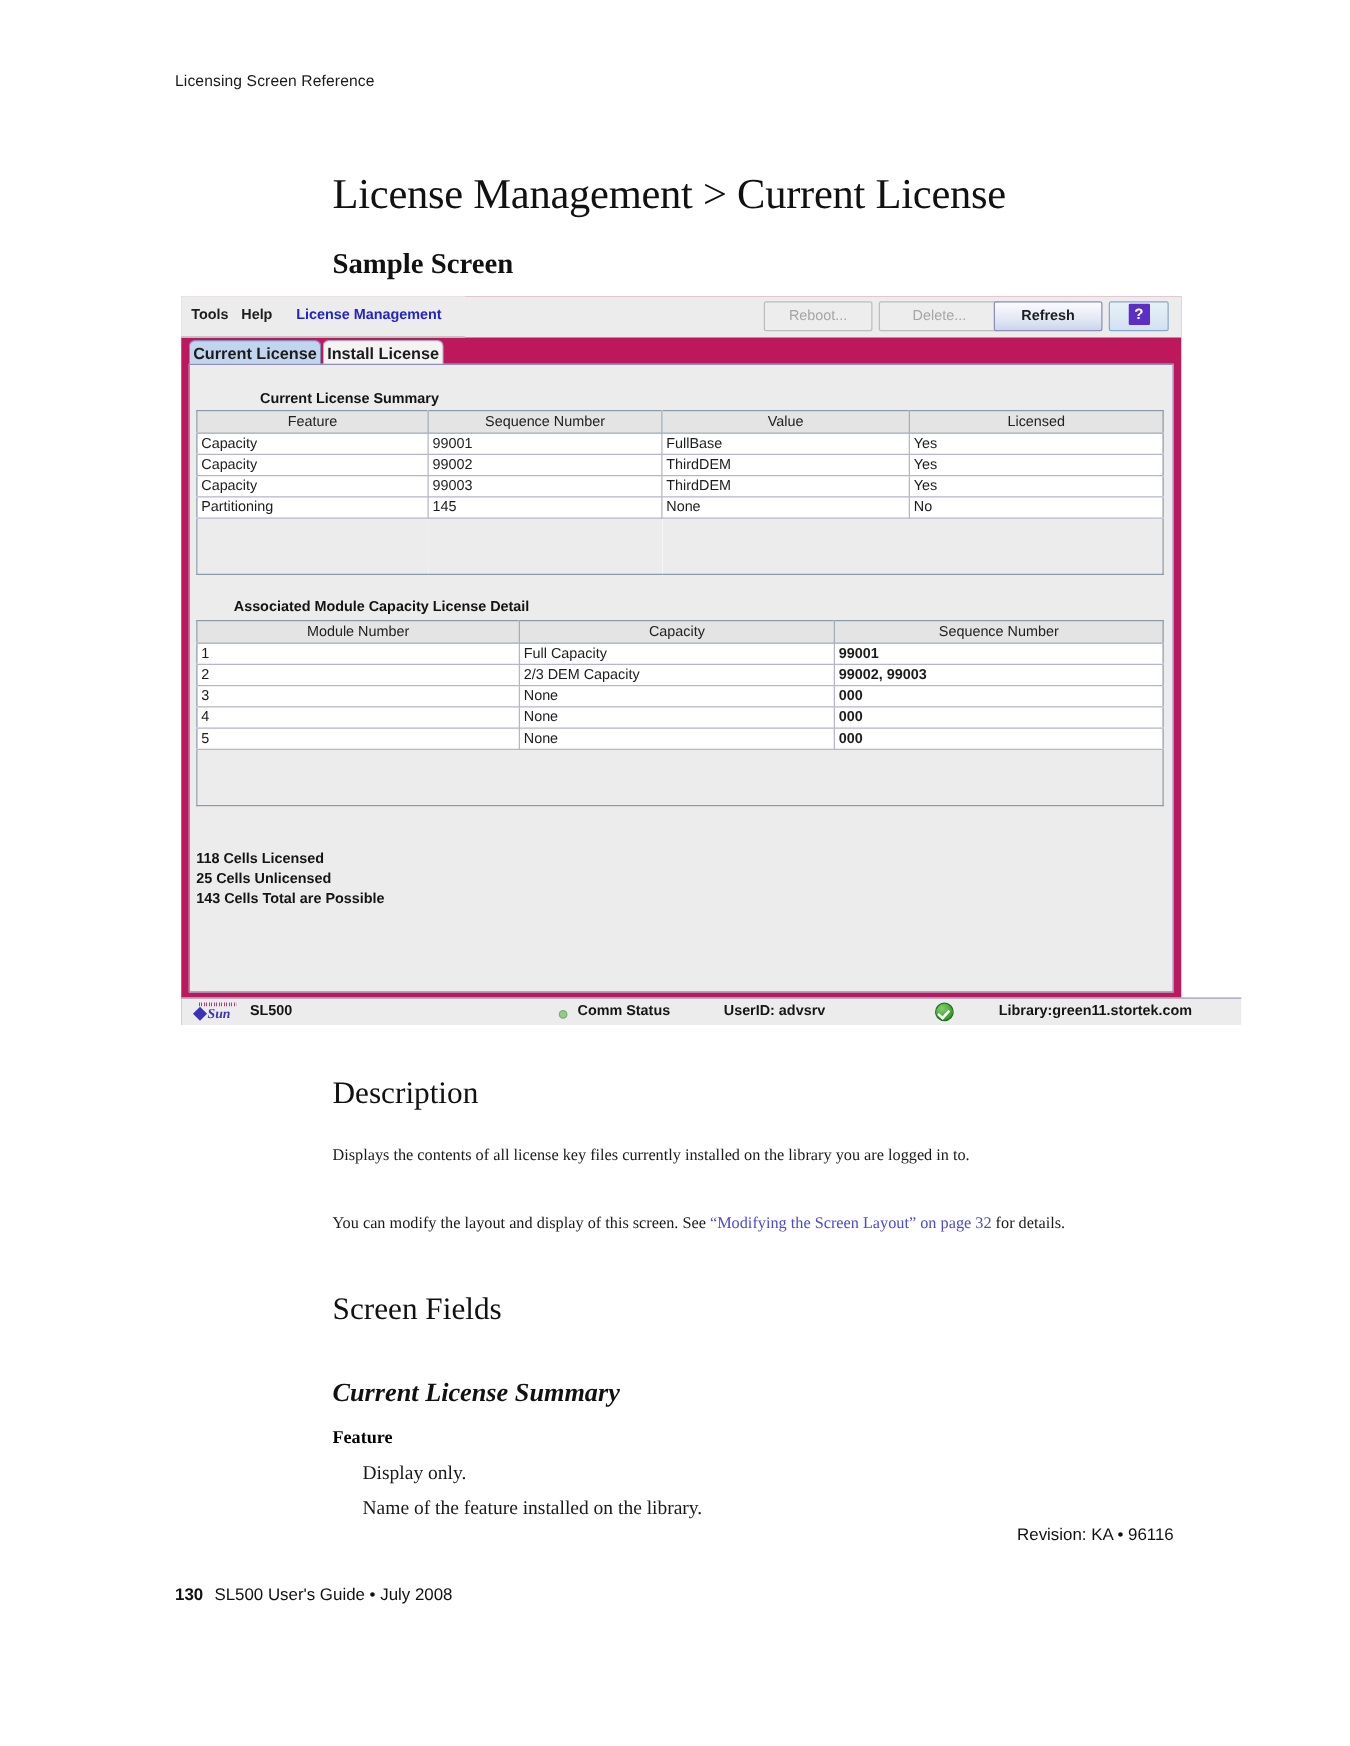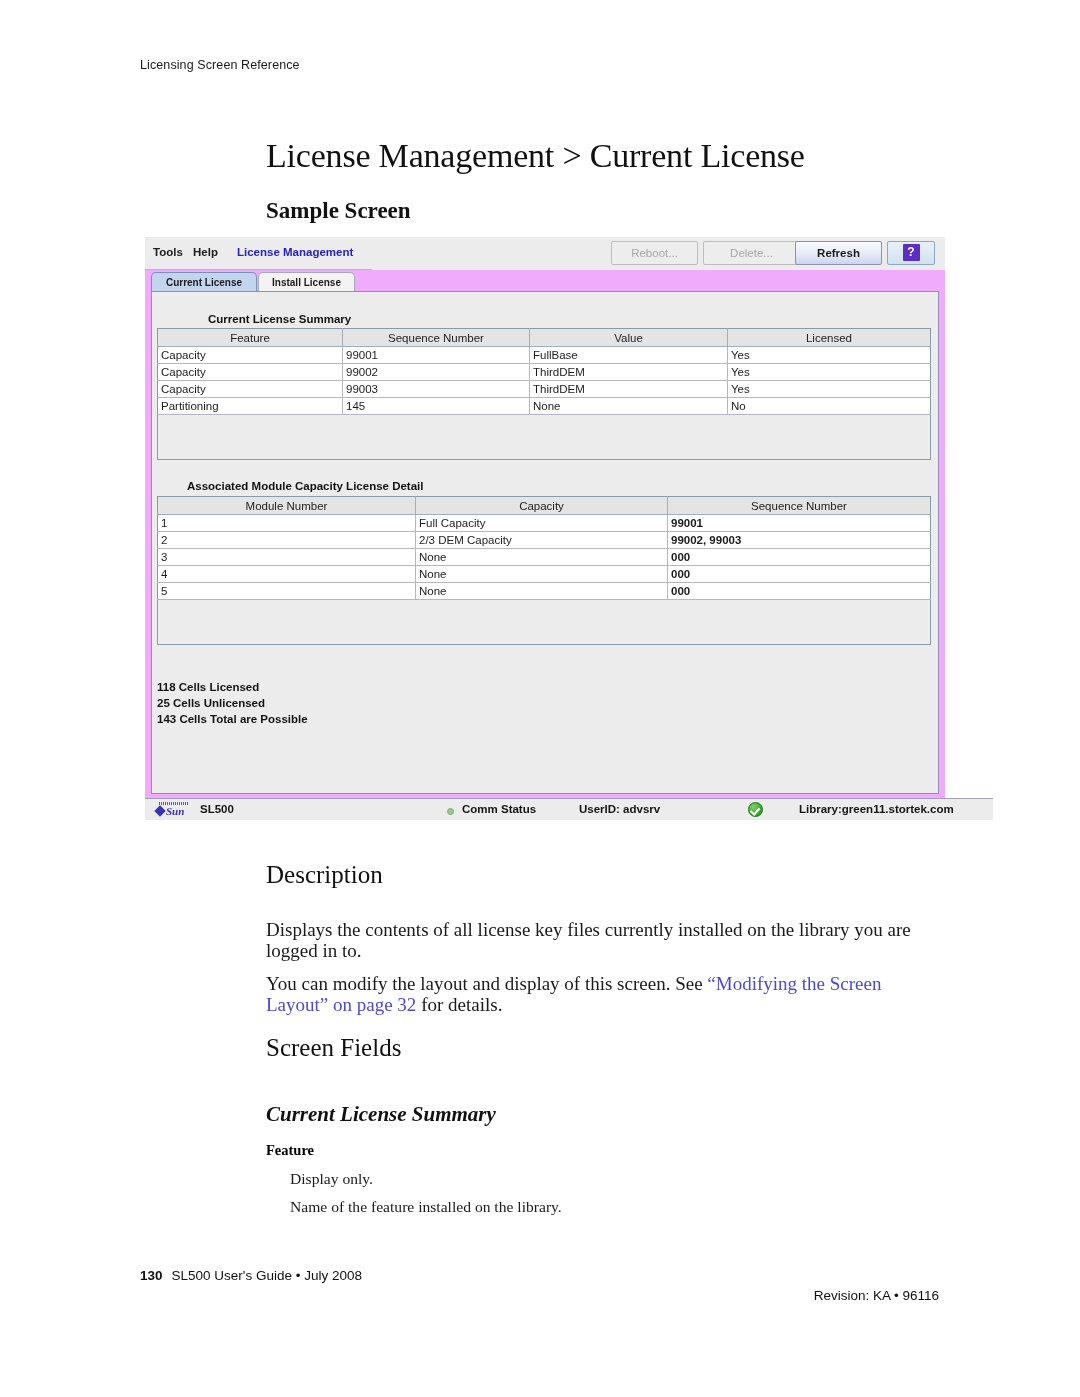--- a/index.html
+++ b/index.html
@@ -73,21 +73,21 @@
     font-weight: bold;
     font-size: 14.5px;
     color: #000;
   }
 
   .body-para {
     position: absolute;
     left: 266px;
     width: 672px;
     font-family: "Liberation Serif", serif;
-    font-size: 19px;
+    font-size: 13px;
     line-height: 21px;
     color: #1a1a1a;
   }
   #desc-para-1 { top: 900px; }
   #desc-para-2 { top: 954px; }
   .indent-para {
     position: absolute;
     left: 290px;
     font-family: "Liberation Serif", serif;
     font-size: 15.6px;
@@ -105,34 +105,34 @@
     left: 140px;
     top: 1268px;
     font-family: "Liberation Sans", sans-serif;
     font-size: 13.5px;
     color: #111;
   }
   .footer-left .pageno { font-weight: bold; margin-right: 9px; }
   .footer-right {
     position: absolute;
     right: 141px;
-    top: 1288px;
+    top: 1220px;
     font-family: "Liberation Sans", sans-serif;
     font-size: 13.5px;
     color: #111;
   }
 
   
   .app-shot {
     position: absolute;
     left: 145px;
     top: 237px;
     width: 800px;
     height: 583px;
-    background: #f0abfc;
+    background: #be185d;
     font-family: "Liberation Sans", sans-serif;
     box-sizing: border-box;
   }
 
   
   .app-menubar {
     position: absolute;
     left: 0; top: 0;
     width: 800px; height: 33px;
     background: #ececec;
@@ -203,21 +203,21 @@
   
   .tab-strip {
     position: absolute;
     left: 0; top: 33px;
     width: 800px; height: 22px;
   }
   .tab {
     position: absolute;
     top: 2px;
     height: 20px;
-    font-size: 10px;
+    font-size: 13px;
     font-weight: bold;
     color: #1c1c1c;
     line-height: 19px;
     text-align: center;
     border: 1px solid #9a9ab4;
     border-bottom: none;
     border-radius: 5px 5px 0 0;
     box-sizing: border-box;
   }
   #tab-current-license {

